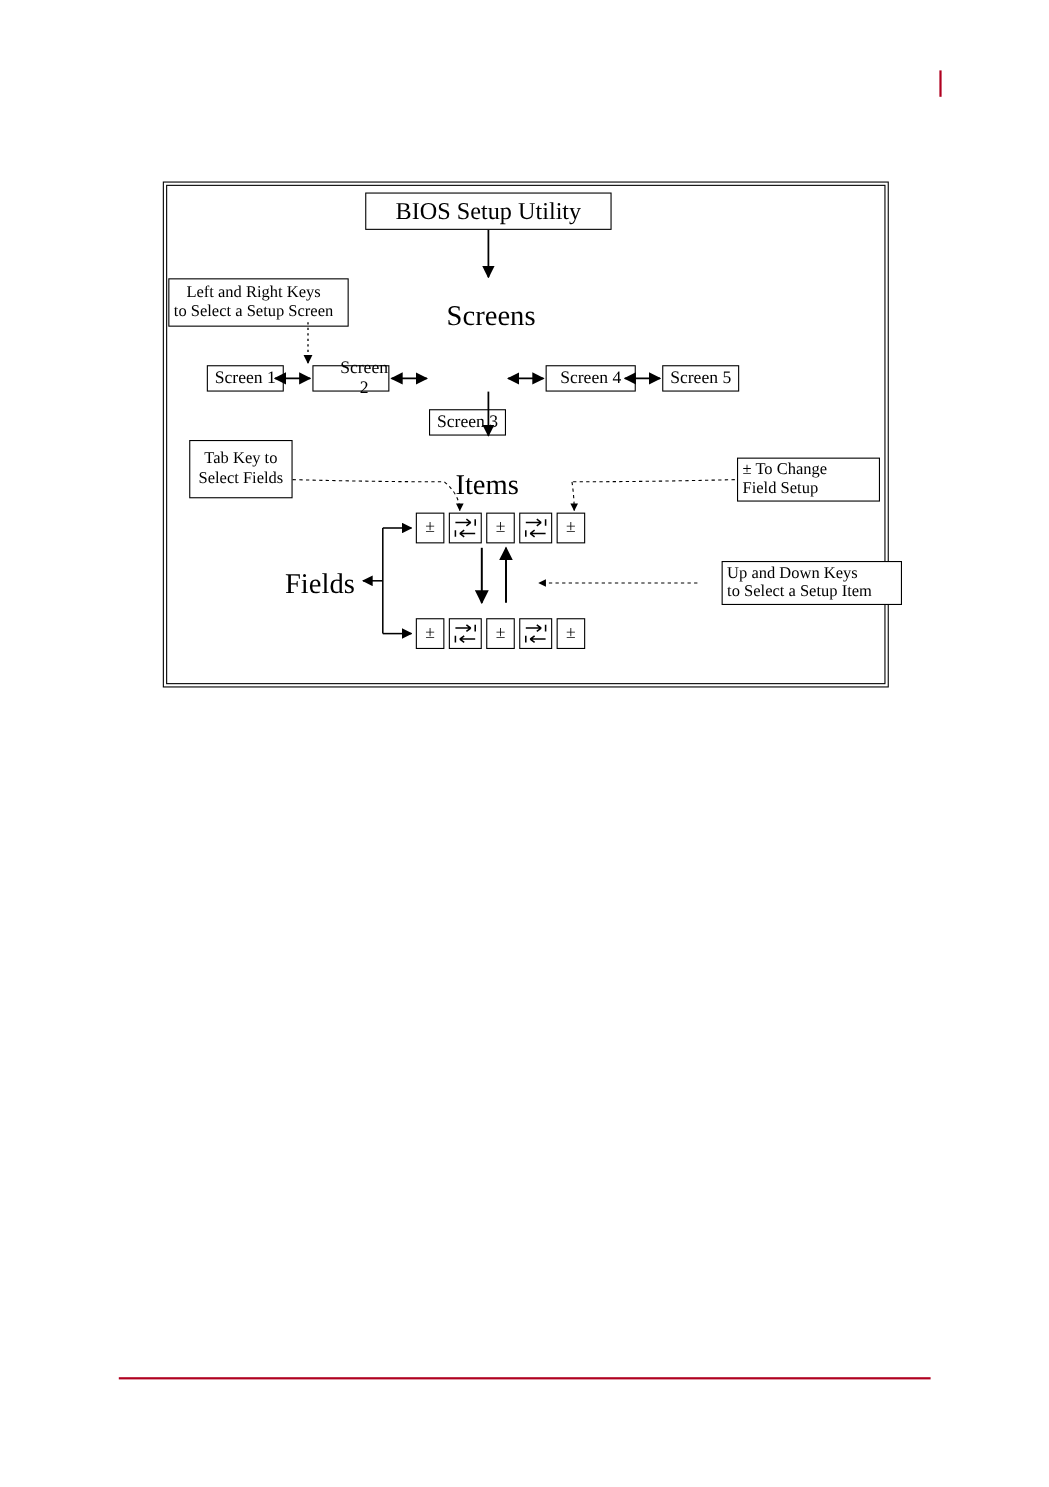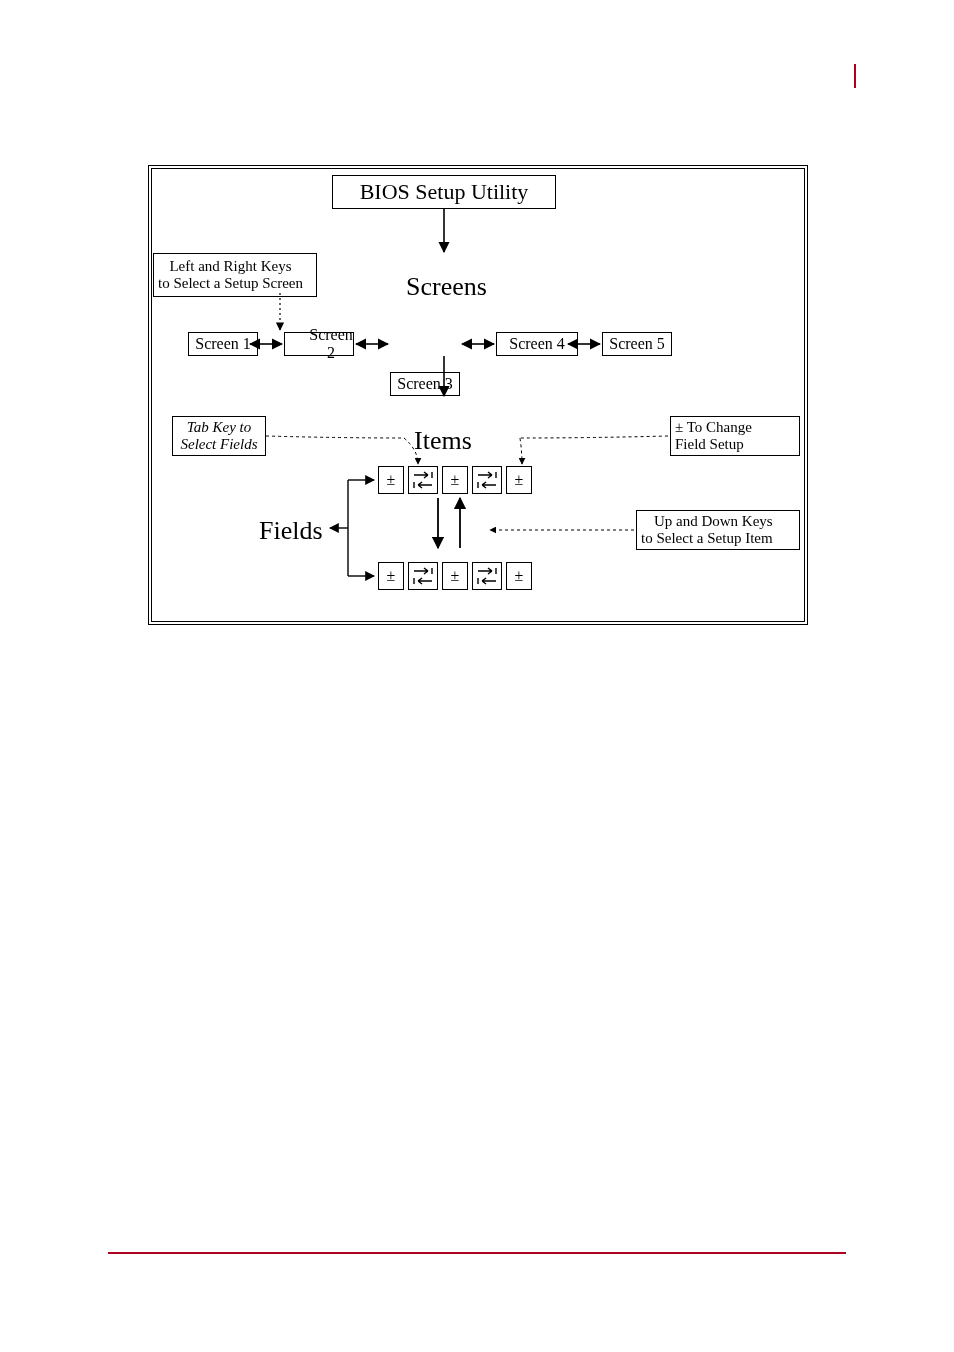--- a/index.html
+++ b/index.html
@@ -84,21 +84,21 @@
 to Select a Setup Screen</div>
 
 <div class="label" style="left:406px; top:272px;">Screens</div>
 
 <div class="box tiny-box" style="left:188px; top:332px; width:70px; height:24px;">Screen 1</div>
 <div class="box tiny-box" style="left:284px; top:332px; width:70px; height:24px;padding-left:28px;">Screen 2</div>
 <div class="box tiny-box" style="left:390px; top:332px; width:70px; height:24px;margin-top:40px;">Screen 3</div>
 <div class="box tiny-box" style="left:496px; top:332px; width:82px; height:24px;">Screen 4</div>
 <div class="box tiny-box" style="left:602px; top:332px; width:70px; height:24px;">Screen 5</div>
 
-<div class="box small-box multiline" style="left:172px; top:416px; width:94px; height:40px;font-style:italic;">Tab Key to
+<div class="box small-box multiline" style="left:172px; top:400px; width:94px; height:53px;">Tab Key to
 Select Fields</div>
 
 <div class="label" style="left:414px; top:426px;">Items</div>
 
 <div class="box small-box multiline" style="left:670px; top:416px; width:130px; height:40px; justify-content:flex-start; text-align:left;">± To Change
 Field Setup</div>
 
 <div class="pm-box" style="left:378px; top:466px;">±</div>
 <div class="tab-box" style="left:408px; top:466px;">
   <svg width="22" height="18" viewBox="0 0 22 18">
@@ -108,21 +108,21 @@
 <div class="pm-box" style="left:442px; top:466px;">±</div>
 <div class="tab-box" style="left:472px; top:466px;">
   <svg width="22" height="18" viewBox="0 0 22 18">
     <path d="M2 4 H16 M16 4 L12 1 M16 4 L12 7 M20 14 H6 M6 14 L10 11 M6 14 L10 17 M20 1 V7 M2 11 V17" stroke="#000" stroke-width="1.4" fill="none"></path>
   </svg>
 </div>
 <div class="pm-box" style="left:506px; top:466px;">±</div>
 
 <div class="label" style="left:259px; top:516px;">Fields</div>
 
-<div class="box small-box multiline" style="left:636px; top:510px; width:164px; height:40px; justify-content:flex-start; text-align:right;">Up and Down Keys
+<div class="box small-box multiline" style="left:656px; top:510px; width:164px; height:40px; justify-content:flex-start; text-align:left;">Up and Down Keys
 to Select a Setup Item</div>
 
 <div class="pm-box" style="left:378px; top:562px;">±</div>
 <div class="tab-box" style="left:408px; top:562px;">
   <svg width="22" height="18" viewBox="0 0 22 18">
     <path d="M2 4 H16 M16 4 L12 1 M16 4 L12 7 M20 14 H6 M6 14 L10 11 M6 14 L10 17 M20 1 V7 M2 11 V17" stroke="#000" stroke-width="1.4" fill="none"></path>
   </svg>
 </div>
 <div class="pm-box" style="left:442px; top:562px;">±</div>
 <div class="tab-box" style="left:472px; top:562px;">

